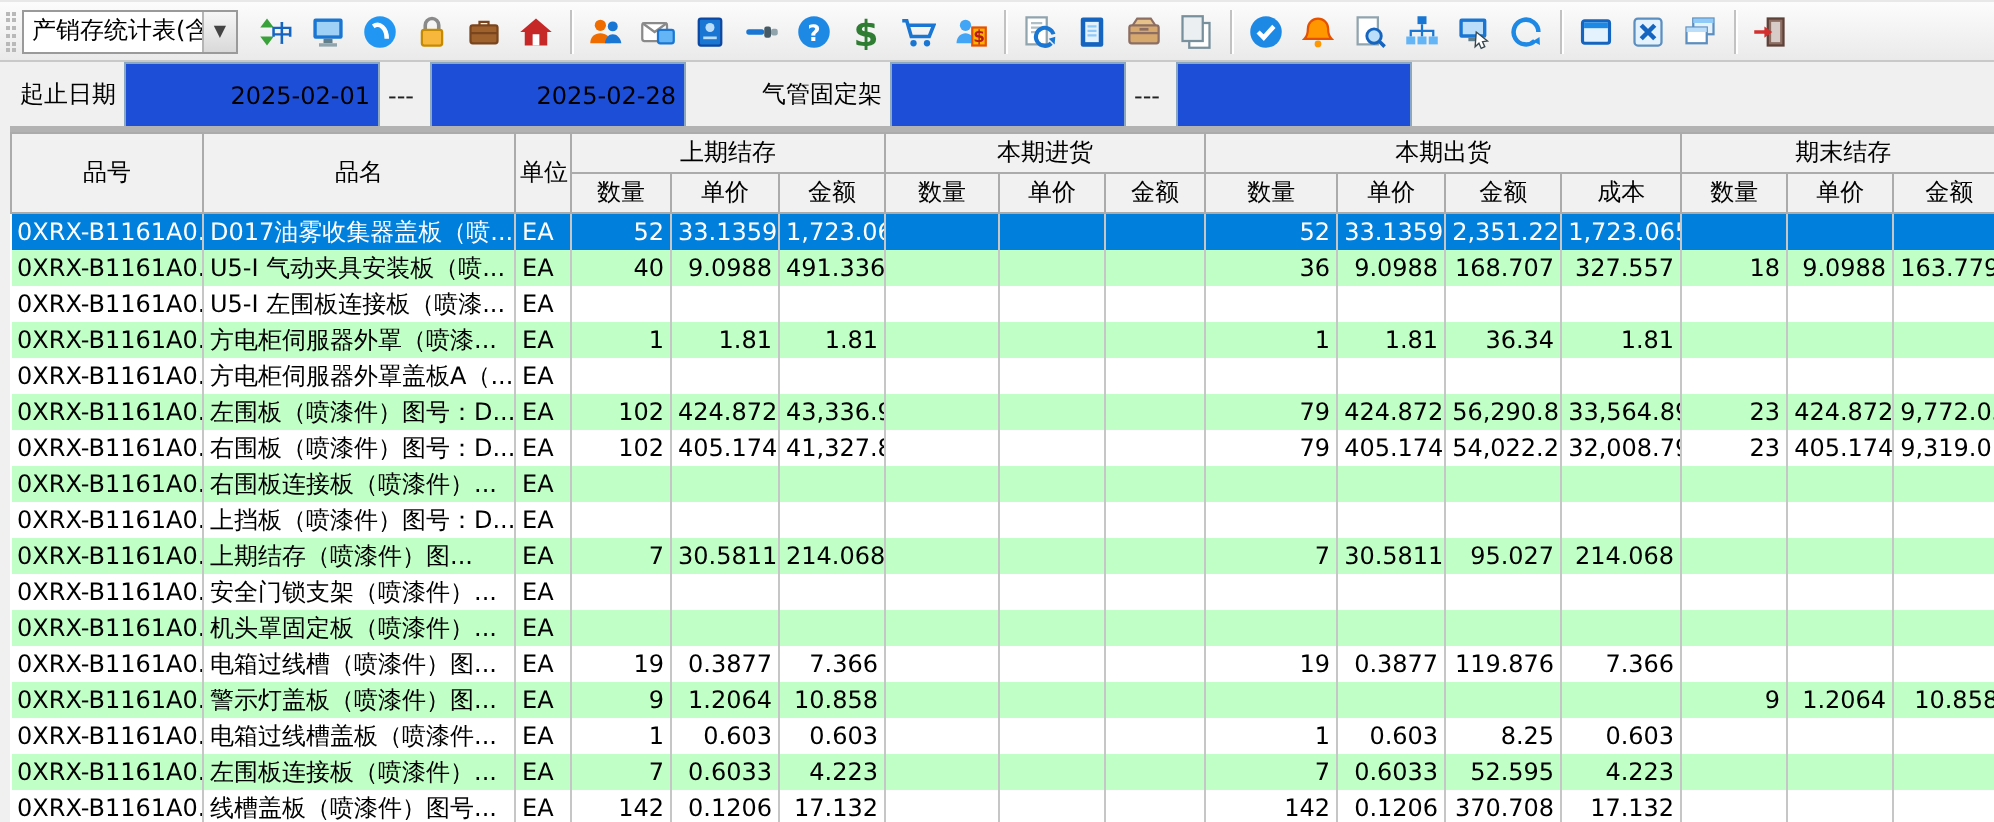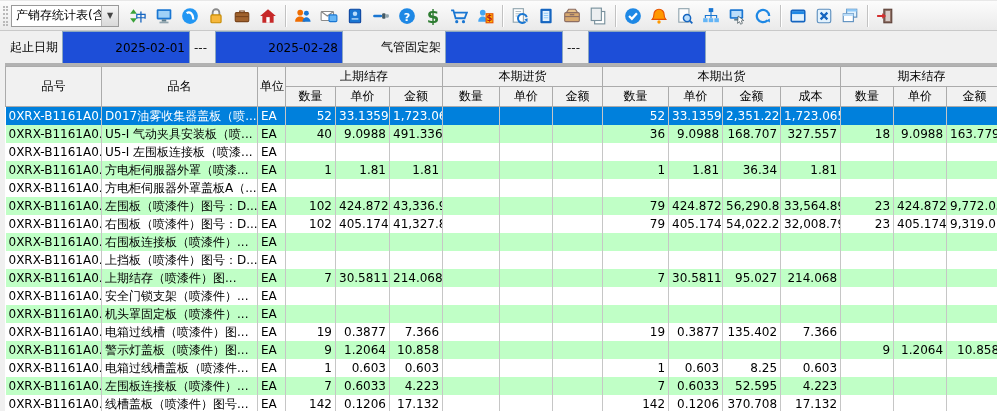--- a/index.html
+++ b/index.html
@@ -567,21 +567,21 @@
             <td class="t">电箱过线槽（喷漆件）图...</td>
             <td class="t">EA</td>
             <td class="n">19</td>
             <td class="n">0.3877</td>
             <td class="n">7.366</td>
             <td class="n"></td>
             <td class="n"></td>
             <td class="n"></td>
             <td class="n">19</td>
             <td class="n">0.3877</td>
-            <td class="n">135.402</td>
+            <td class="n">119.876</td>
             <td class="n">7.366</td>
             <td class="n"></td>
             <td class="n"></td>
             <td class="n"></td>
           </tr>
           <tr>
             <td class="t">0XRX-B1161A0...</td>
             <td class="t">警示灯盖板（喷漆件）图...</td>
             <td class="t">EA</td>
             <td class="n">9</td>

